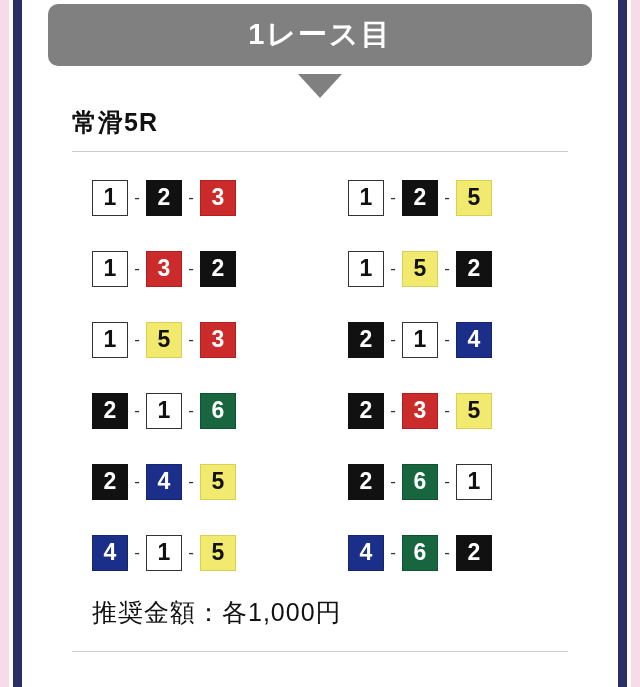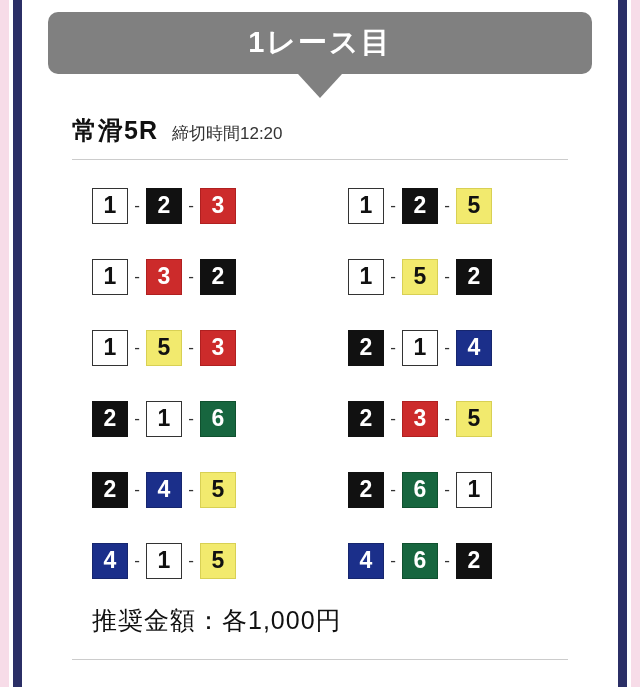--- a/index.html
+++ b/index.html
@@ -37,21 +37,21 @@
     left: 30px;
     right: 30px;
     top: 0;
     bottom: 0;
     background: #ffffff;
   }
 
   
   .banner-wrap {
     position: relative;
-    padding-top: 12px;
+    padding-top: 4px;
   }
   .banner {
     margin: 0 18px;
     background: #808080;
     border-radius: 10px;
     height: 62px;
     display: flex;
     align-items: center;
     justify-content: center;
   }
@@ -71,20 +71,21 @@
     border-left: 22px solid transparent;
     border-right: 22px solid transparent;
     border-top: 24px solid #808080;
   }
 
   
   .race-head {
     margin: 40px 42px 0 42px;
     display: flex;
     align-items: baseline;
+    gap: 36px;
   }
   .race-name {
     font-size: 25px;
     font-weight: bold;
     color: #111111;
     letter-spacing: 1px;
   }
   .race-deadline {
     font-size: 17px;
     color: #333333;
@@ -168,21 +169,20 @@
 
   <div class="banner-wrap">
     <div class="banner">
       <span class="banner-title">1レース目</span>
     </div>
     <div class="banner-arrow"></div>
   </div>
 
   <div class="race-head">
     <span class="race-name">常滑5R</span>
-    <span class="race-deadline">締切時間12:20</span>
   </div>
   <div class="hr"></div>
 
   <div class="grid">
 
     <div class="combo">
       <span class="num n1">1</span>
       <span class="dash">-</span>
       <span class="num n2">2</span>
       <span class="dash">-</span>

